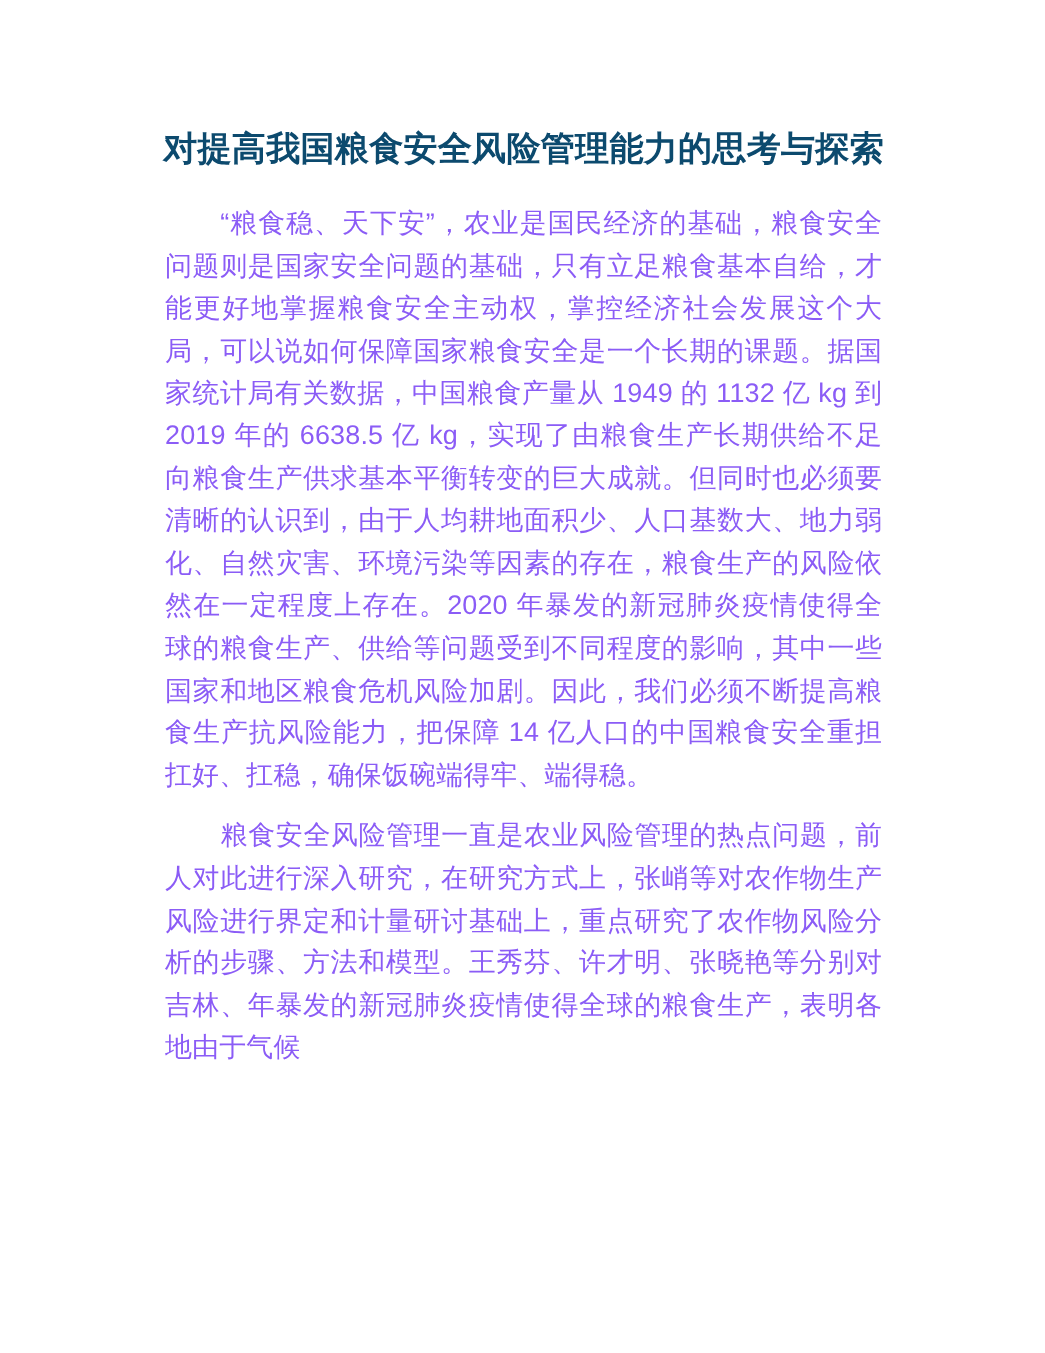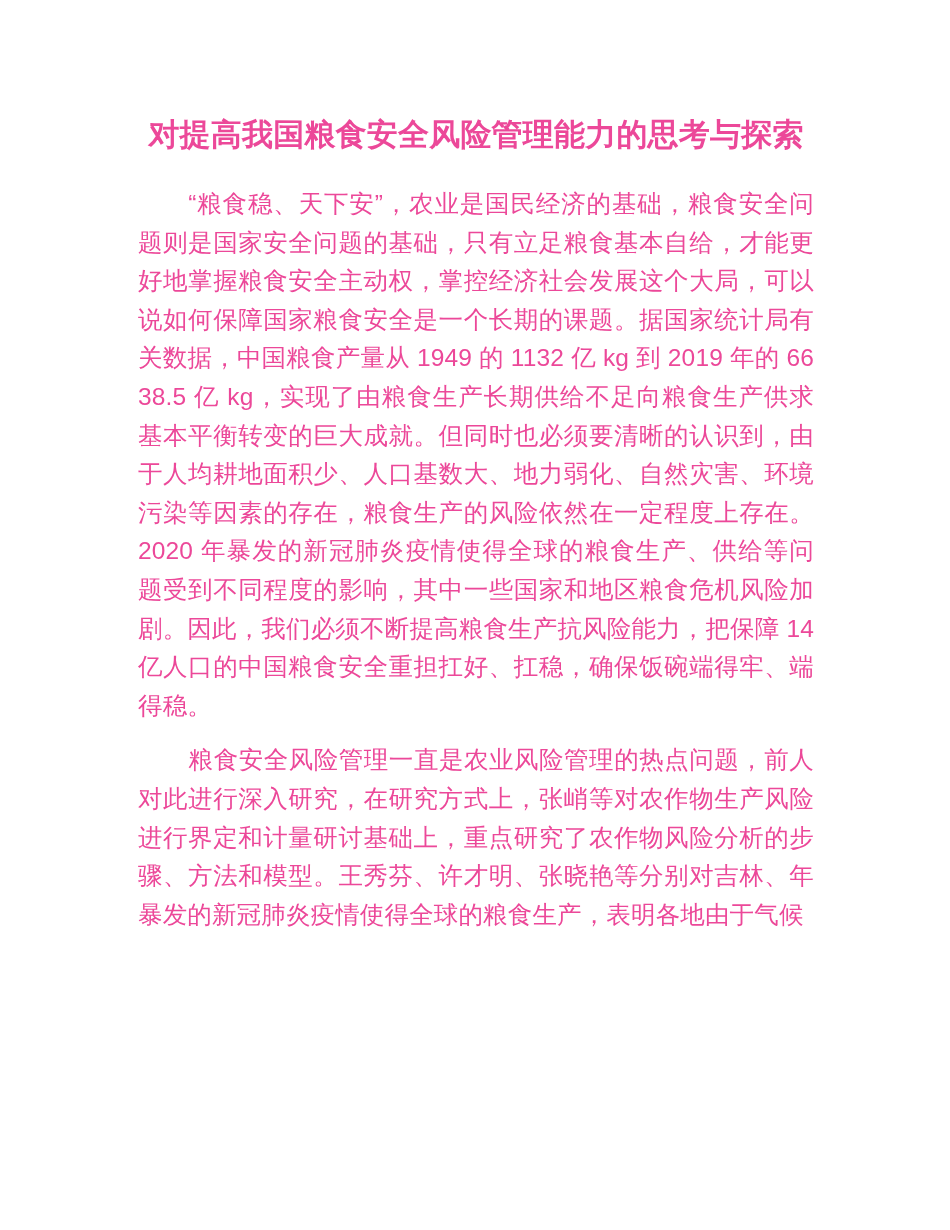--- a/index.html
+++ b/index.html
@@ -32,31 +32,31 @@
   }
   .doc-title {
     margin: 0;
     padding: 0;
     padding-top: 112px;
     font-size: 31px;
     font-weight: bold;
     line-height: 45px;
     text-align: center;
     letter-spacing: 0.2px;
-    color: #ec4899;
+    color: #0c4a6e;
   }
   .doc-paragraph {
-    margin: 0;
+    margin: 12px;
     font-size: 24.5px;
     line-height: 38.6px;
     text-align: justify;
     text-justify: inter-character;
     text-align-last: left;
     letter-spacing: 0.15px;
-    color: #ec4899;
+    color: #8b5cf6;
     word-break: break-all;
   }
   .doc-paragraph.first {
     margin-top: 28px;
   }
   .doc-paragraph + .doc-paragraph {
     margin-top: 16px;
   }
   .indent {
     display: inline-block;

